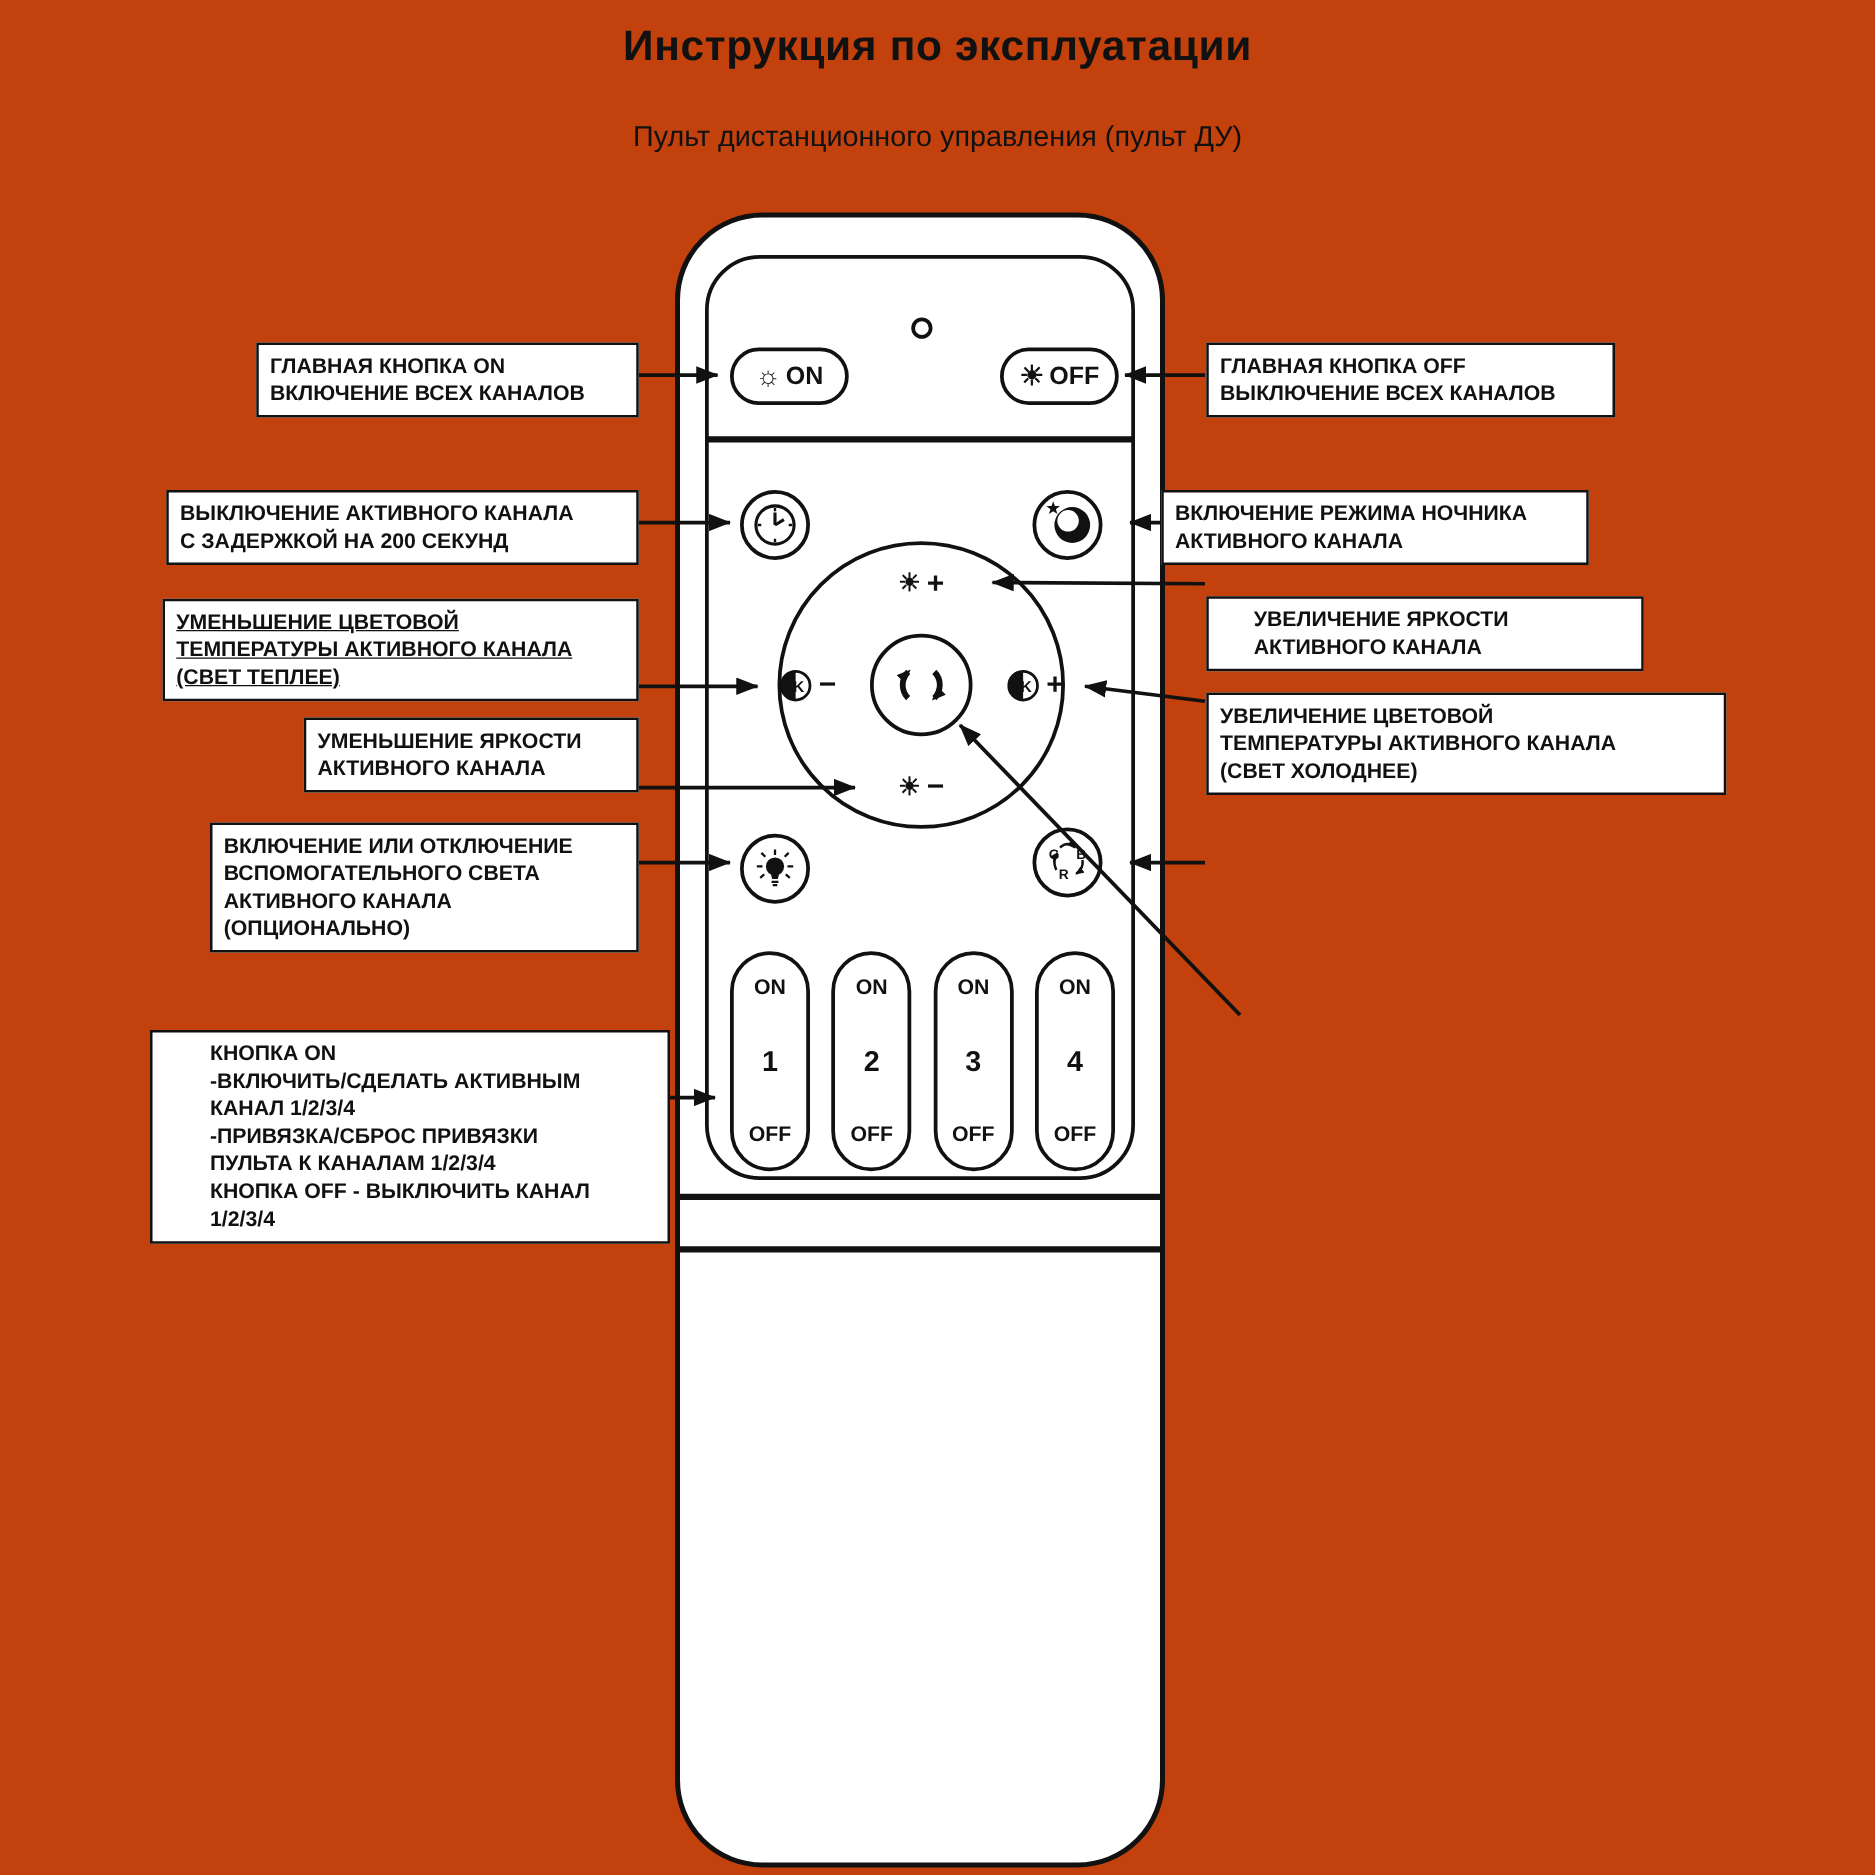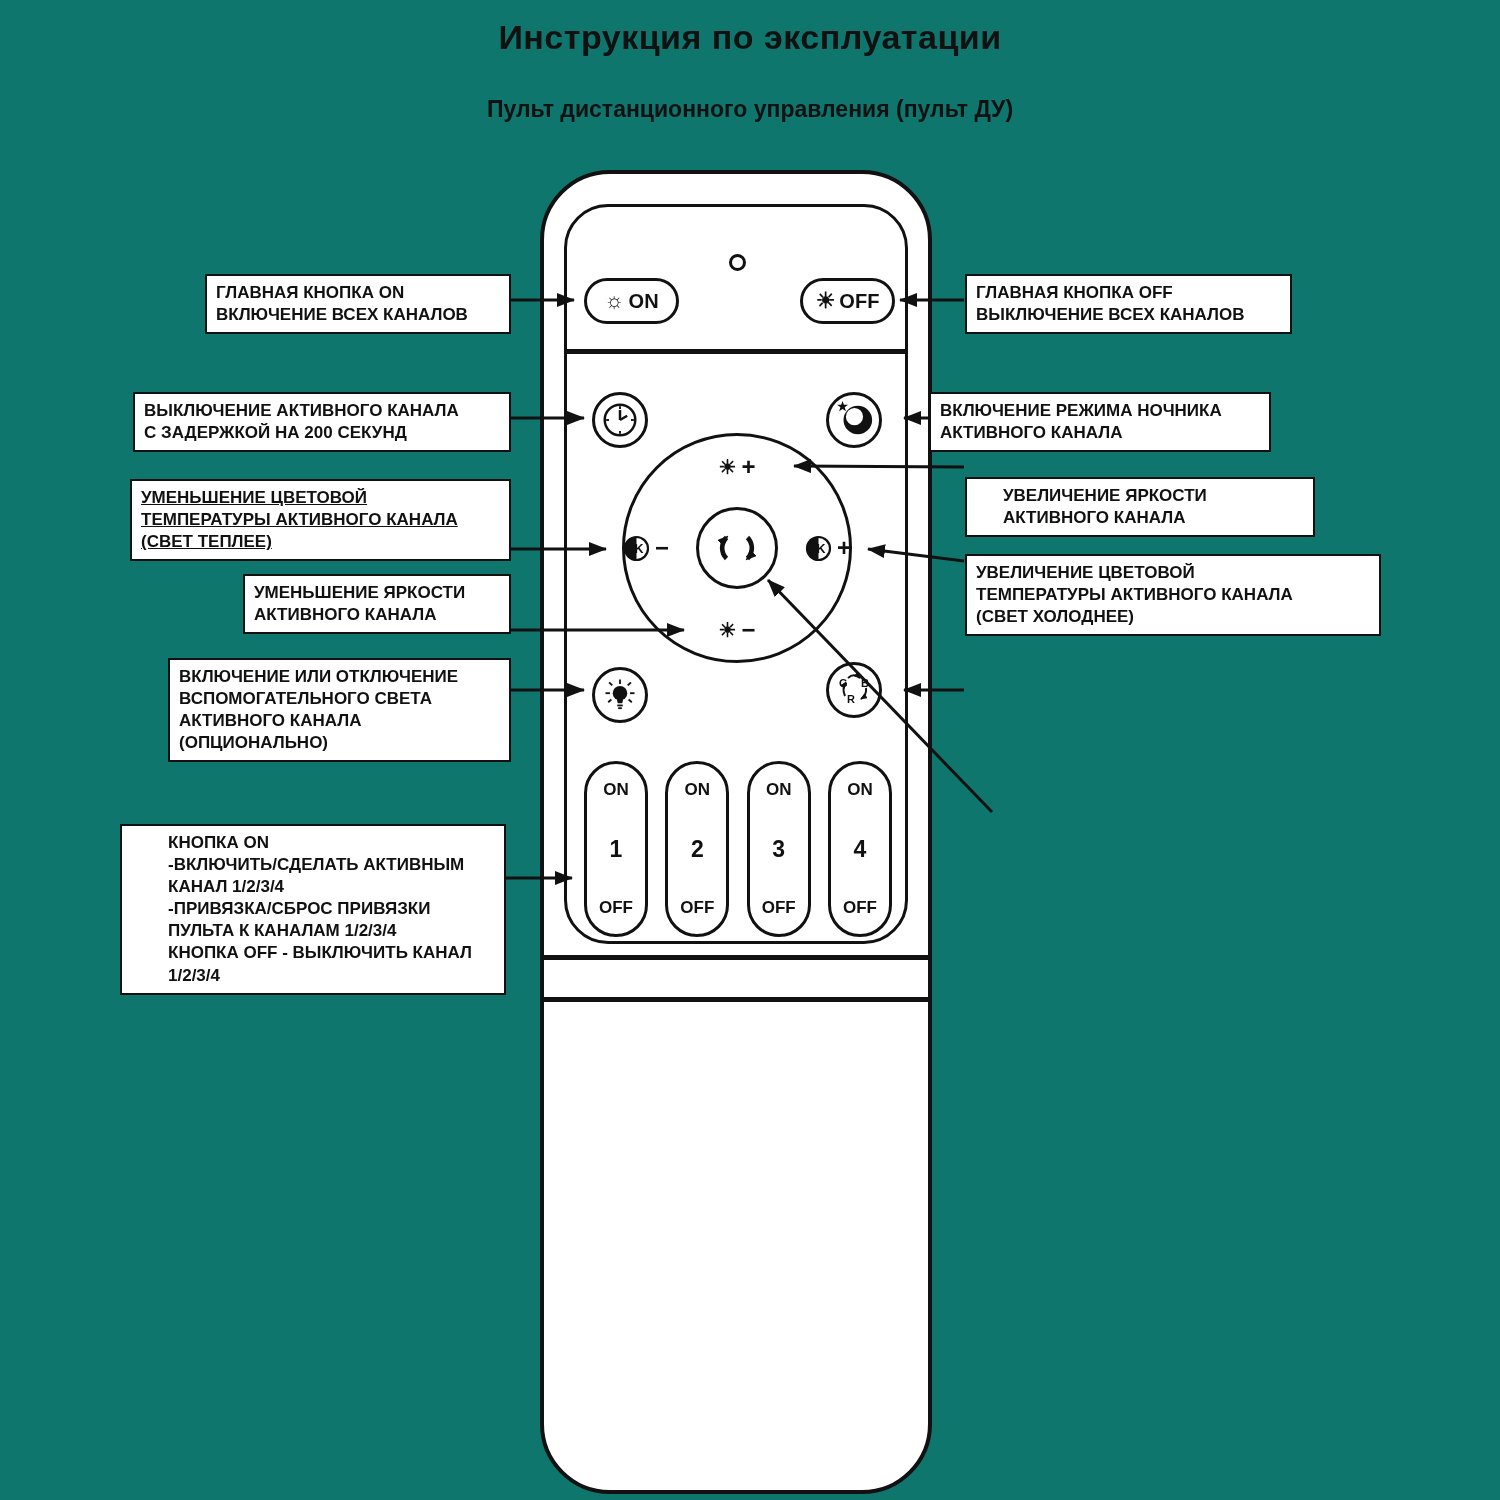--- a/index.html
+++ b/index.html
@@ -1,24 +1,24 @@
 <!DOCTYPE html>
 <html><head>
 <meta charset="utf-8">
 <style>
   * { box-sizing: border-box; margin: 0; padding: 0; }
   body { background: #fff; }
   .canvas {
-    position: relative; width: 1500px; height: 1500px; background: #0f766e;
+    position: relative; width: 1500px; height: 1500px; background: #c2410c;
     font-family: "Liberation Sans", sans-serif; color: #111; overflow: hidden;
   }
   .title { position: absolute; top: 18px; left: 0; width: 100%; text-align: center;
            font-size: 34px; font-weight: 700; letter-spacing: .5px; }
   .subtitle { position: absolute; top: 96px; left: 0; width: 100%; text-align: center;
-              font-size: 23px; font-weight: 700; }
+              font-size: 23px; font-weight: 400; }
 
   
   .remote-body { position: absolute; left: 540px; top: 170px; width: 392px; height: 1324px;
                  border: 4px solid #111; border-radius: 70px; background: #fff; }
   .remote-panel { position: absolute; left: 564px; top: 204px; width: 344px; height: 740px;
                   border: 3px solid #111; border-radius: 44px; background: #fff; }
   .led { position: absolute; left: 729px; top: 254px; width: 17px; height: 17px;
          border: 3px solid #111; border-radius: 50%; background: #fff; }
   .main-pill { position: absolute; top: 278px; width: 95px; height: 46px; border: 3px solid #111;
                border-radius: 25px; display: flex; align-items: center; justify-content: center;
@@ -63,21 +63,21 @@
 
   .arrows { position: absolute; left: 0; top: 0; width: 1500px; height: 1500px; pointer-events: none; }
 
   .callout { position: absolute; border: 2.5px solid #111; background: #fff; padding: 6px 9px;
              font-size: 17px; font-weight: 700; line-height: 1.3; white-space: pre-line; }
   .cl1 { left: 205px; top: 274px; width: 306px; }
   .cl2 { left: 133px; top: 392px; width: 378px; }
   .cl3 { left: 130px; top: 479px; width: 381px; text-decoration: underline; }
   .cl4 { left: 243px; top: 574px; width: 268px; }
   .cl5 { left: 168px; top: 658px; width: 343px; }
-  .cl6 { left: 120px; top: 824px; width: 386px; padding-left: 46px; }
+  .cl6 { left: 120px; top: 824px; width: 416px; padding-left: 46px; }
   .cr1 { left: 965px; top: 274px; width: 327px; }
   .cr2 { left: 929px; top: 392px; width: 342px; }
   .cr3 { left: 965px; top: 477px; width: 350px; padding-left: 36px; }
   .cr4 { left: 965px; top: 554px; width: 416px; }
   .cr5 { left: 965px; top: 658px; width: 428px; }
   .cr6 { left: 975px; top: 807px; width: 372px; }
 </style>
 </head>
 <body>
 

